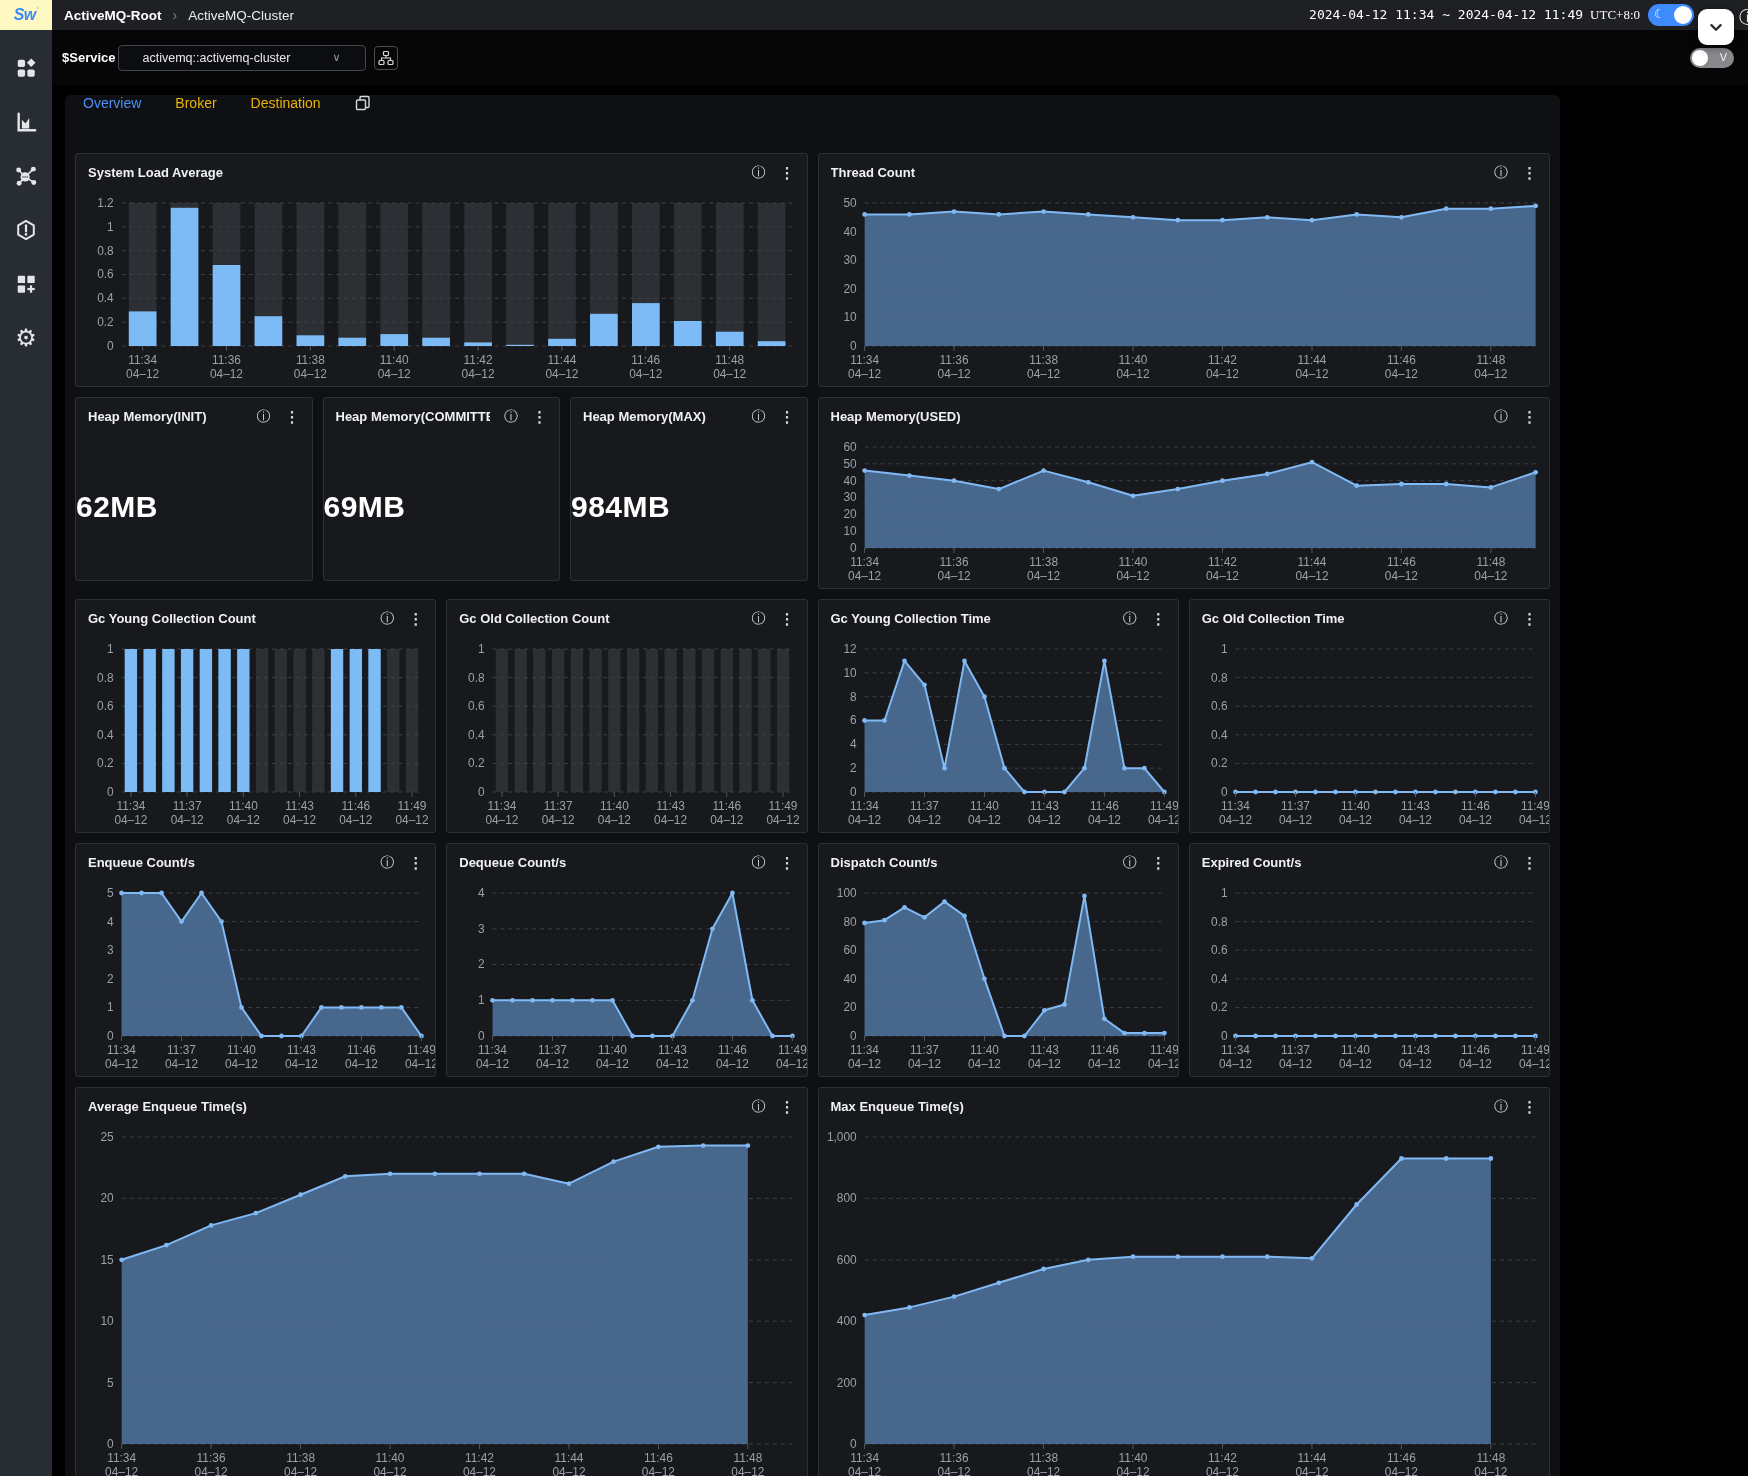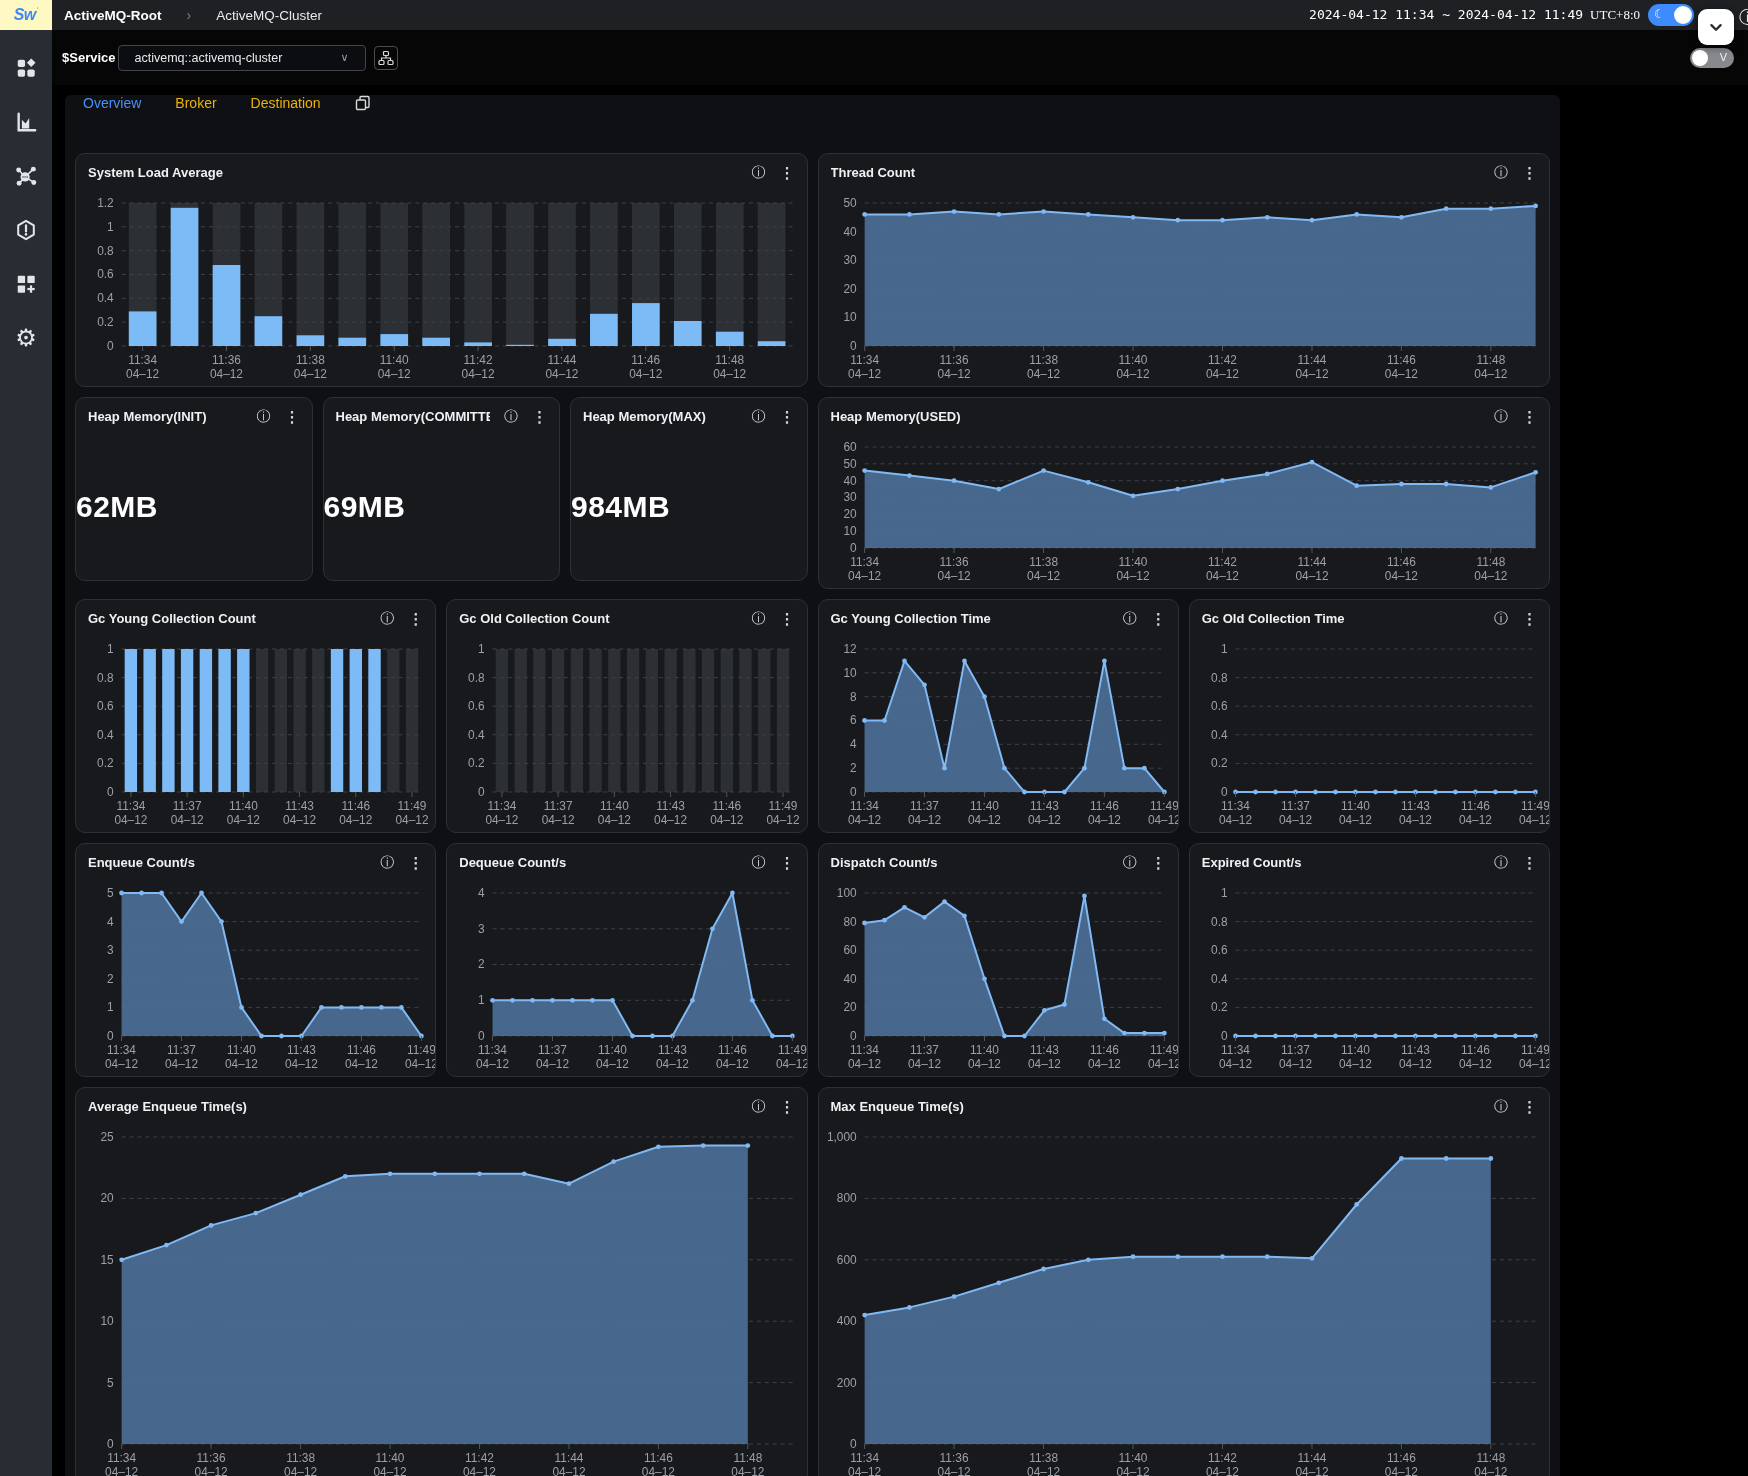--- a/index.html
+++ b/index.html
@@ -3,54 +3,54 @@
 <meta charset="utf-8">
 <style>
   *{margin:0;padding:0;box-sizing:border-box}
   html,body{width:1748px;height:1476px;overflow:hidden;background:#000;font-family:"Liberation Sans",sans-serif}
   body{position:relative}
   
   .topbar{position:absolute;left:0;top:0;width:1748px;height:30px;background:#1e2023;z-index:6;display:flex;align-items:center}
   .logo-box{width:52px;height:30px;background:#fef9c3;display:flex;align-items:center;justify-content:center;flex-shrink:0}
   .logo{color:#3d8af7;font-weight:bold;font-style:italic;font-size:16px;letter-spacing:-.5px}
   .logo sup{font-size:9px}
-  .breadcrumb{display:flex;align-items:center;gap:25px;margin-left:12px;font-size:13.5px}
+  .breadcrumb{display:flex;align-items:center;gap:11px;margin-left:12px;font-size:13.5px}
   .bc-root{color:#fff;font-weight:bold}
   .bc-sep{color:#7e8288;font-size:14px}
   .bc-cur{color:#e8eaec}
   .time-range{position:absolute;right:108px;top:7px;color:#fff;font-family:"DejaVu Sans Mono",monospace;font-size:13px;white-space:nowrap}
   .tz{margin-left:7px;font-family:Liberation Serif, serif}
   .dark-toggle{position:absolute;right:54px;top:4px;width:46px;height:22px;border-radius:11px;background:#3e8bfe;cursor:pointer}
   .dark-toggle .moon{position:absolute;left:6px;top:3px;color:#fff;font-size:12px}
   .dark-toggle .knob{position:absolute;right:2px;top:2px;width:18px;height:18px;border-radius:50%;background:#fff}
   .collapse-btn{position:absolute;right:14px;top:9px;width:36px;height:36px;border-radius:9px;background:#fff;box-shadow:0 2px 8px rgba(0,0,0,.55);z-index:9;display:flex;align-items:center;justify-content:center;cursor:pointer}
   .edge-info{position:absolute;right:-8px;top:6px;color:#e8e9eb;font-size:17px;z-index:5}
   
   .sidebar{position:absolute;left:0;top:30px;width:52px;height:1446px;background:#282c33;z-index:4;display:flex;flex-direction:column;align-items:center;padding-top:26px;gap:30px}
   .side-icon{width:24px;height:24px;display:flex;align-items:center;justify-content:center;cursor:pointer;color:#e3e5e8}
   .side-icon svg{width:22px;height:22px}
   .gear-glyph{font-size:24px;line-height:24px;color:#e3e5e8}
   
   .service-row{position:absolute;left:52px;top:30px;width:1696px;height:55px;background:#060607;display:flex;align-items:center;padding-left:10px;z-index:3}
   .svc-label{color:#fff;font-weight:bold;font-size:13px;margin-right:2px}
-  .svc-select{width:248px;height:26px;background:#0c0d10;border:1px solid #43464c;border-radius:4px;display:flex;align-items:center;padding:0 16px;cursor:pointer}
+  .svc-select{width:248px;height:26px;background:#0c0d10;border:1px solid #43464c;border-radius:4px;display:flex;align-items:center;padding:0 24px;cursor:pointer}
   .svc-select .val{color:#e9eaec;font-size:12.5px;flex:1;white-space:nowrap;overflow:hidden}
   .svc-select .chev{color:#9b9ea3;font-size:11px}
   .topo-btn{width:24px;height:24px;border:1px solid #4a4d52;border-radius:4px;margin-left:8px;display:flex;align-items:center;justify-content:center;cursor:pointer}
   .svc-toggle{position:absolute;right:14px;top:18px;width:44px;height:20px;border-radius:10px;background:#87898d;cursor:pointer}
   .svc-toggle .knob{position:absolute;left:2px;top:2px;width:16px;height:16px;border-radius:50%;background:#fff}
   .svc-toggle .lab{position:absolute;right:7px;top:3px;color:#f4f4f5;font-size:11px}
   
   .dash-box{position:absolute;left:65px;top:95px;width:1495px;height:1440px;background:#0f1013;border-radius:6px;z-index:2}
   .tabs{display:flex;align-items:flex-start;height:48px;padding-left:18px;gap:34px}
   .tab{font-size:14px;color:#eab308;cursor:pointer}
   .tab.active{color:#4a90f7}
   .tab-icon{display:flex;align-items:center;cursor:pointer}
   .panels{display:grid;grid-template-columns:repeat(4,1fr);gap:10px;padding:10px;align-items:start}
-  .panel{background:#17191d;border:1px solid #2d3036;border-radius:10px;overflow:hidden}
+  .panel{background:#17191d;border:1px solid #2d3036;border-radius:3px;overflow:hidden}
   .span2{grid-column:span 2}
   .heap-trio{grid-column:span 2;display:grid;grid-template-columns:repeat(3,1fr);gap:10px}
   .panel-header{display:flex;align-items:center;height:36px;padding:0 12px;gap:14px}
   .panel-title{flex:1;font-size:13px;font-weight:bold;color:#f0f1f3;white-space:nowrap;overflow:hidden}
   .pi-info{color:#d3d5d8;font-size:14px;cursor:pointer;line-height:1}
   .pi-kebab{color:#d3d5d8;font-size:15px;font-weight:bold;cursor:pointer;line-height:1}
   .stat-body{height:146px;display:flex;align-items:center;}
   .stat-value{color:#fff;font-size:30px;font-weight:bold;letter-spacing:.5px}
   svg text{font-family:"Liberation Sans",sans-serif}
   .yt{fill:#9ba0a7;font-size:12px;text-anchor:end}

